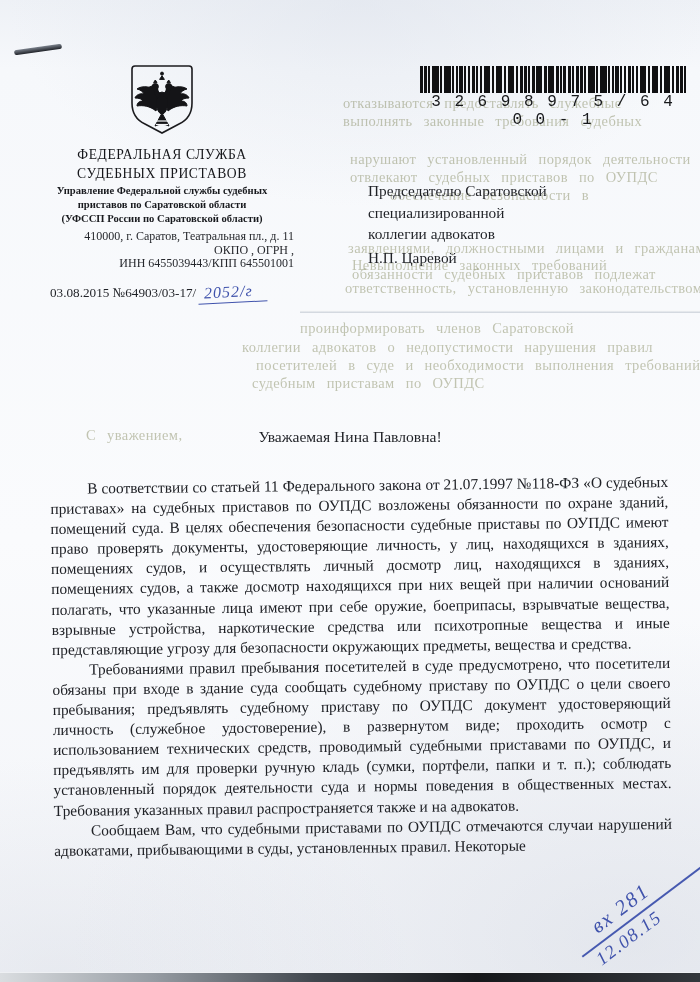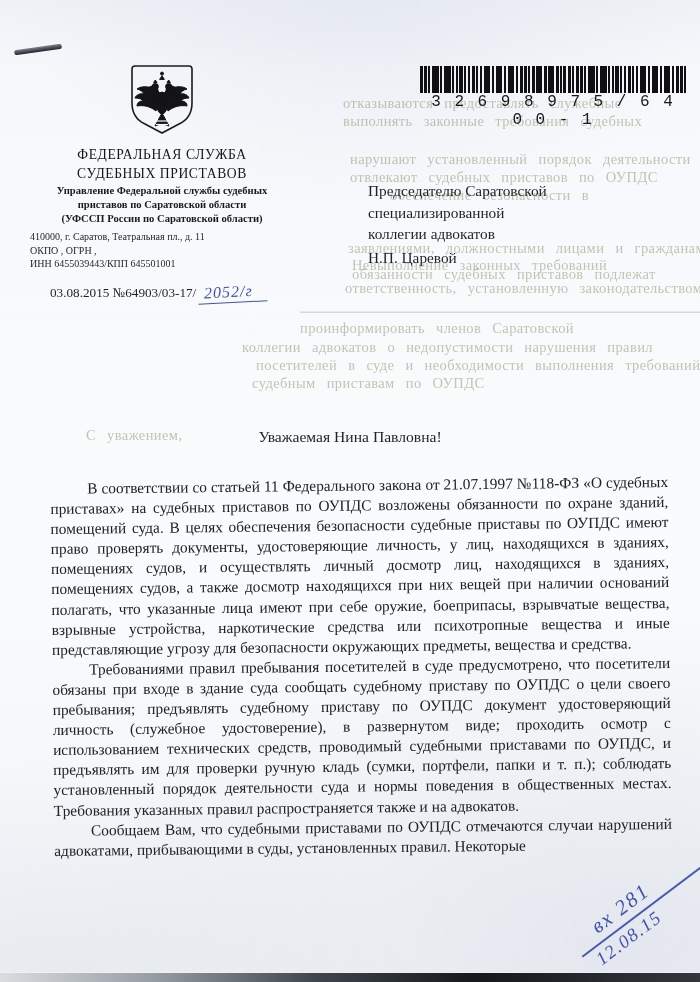--- a/index.html
+++ b/index.html
@@ -27,22 +27,22 @@
     background:linear-gradient(90deg,#dadde0 0%,#969ca3 22%,#40464d 45%,#16181b 68%,#33373c 100%);}
   
   .bleed-line{position:absolute;color:#7e8357;opacity:0.45;filter:blur(0.4px);
     font-size:14.5px;letter-spacing:0.4px;word-spacing:7px;white-space:nowrap;}
   
   .emblem{left:130px;top:64px;width:64px;height:72px;}
   .agency{left:38px;top:145px;width:248px;text-align:center;
     font-size:13.6px;line-height:19px;letter-spacing:0.6px;color:#15161a;}
   .orgname{left:30px;top:184px;width:264px;text-align:center;
     font-size:10.6px;line-height:14px;font-weight:bold;color:#181a1e;}
-  .address{left:30px;top:230px;width:264px;text-align:left;
-    font-size:10px;line-height:13.5px;color:#25272c;}
+  .address{left:30px;top:230px;width:264px;text-align:right;
+    font-size:12px;line-height:13.5px;color:#25272c;}
   .dateline{left:50px;top:283px;font-size:13.2px;white-space:nowrap;color:#1f2126;}
   .hand{color:#4053ac;font-style:italic;}
   .dateline .hand{display:inline-block;font-size:16px;letter-spacing:1px;
     border-bottom:1.6px solid #4053ac;padding:0 14px 1px 6px;transform:rotate(-3deg);margin-left:2px;}
   
   .barcode{left:420px;top:66px;width:266px;}
   .bars{height:27px;background:
     repeating-linear-gradient(90deg,#101012 0 2px,transparent 2px 4px),
     repeating-linear-gradient(90deg,#101012 0 1px,transparent 1px 6px),
     repeating-linear-gradient(90deg,#101012 0 3px,transparent 3px 13px);}

